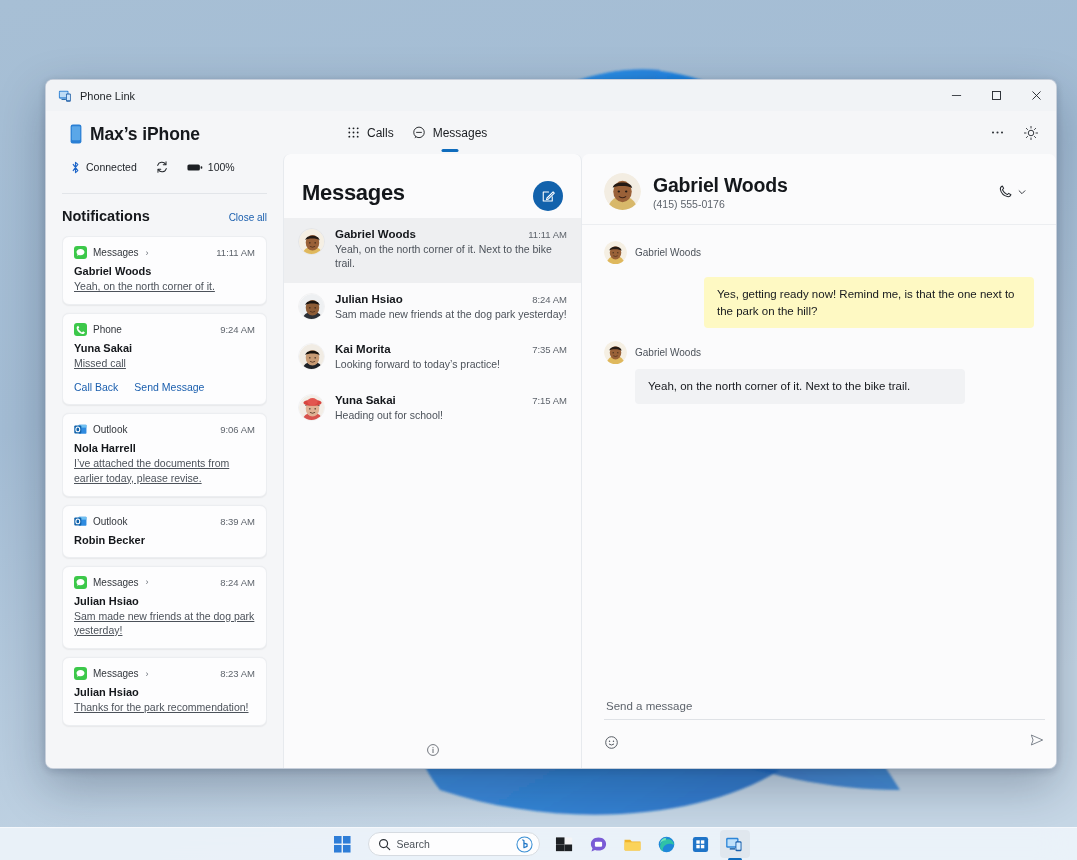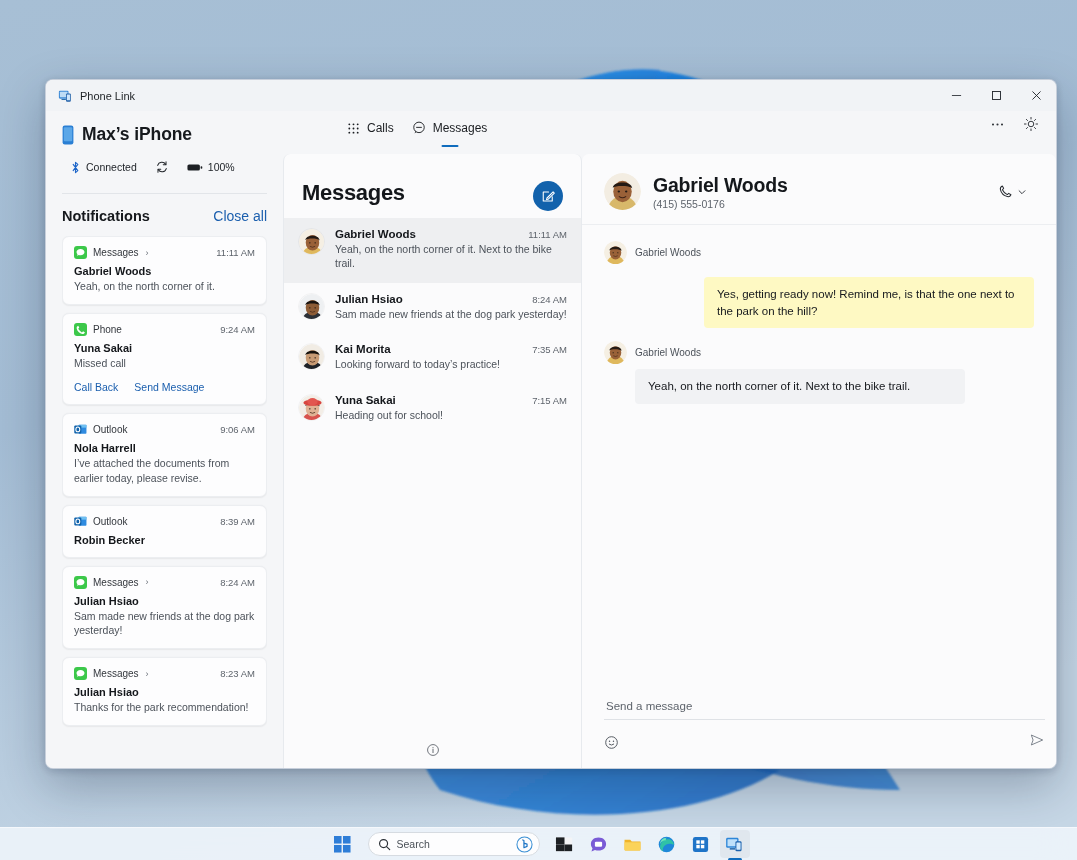--- a/index.html
+++ b/index.html
@@ -61,21 +61,21 @@
   #titlebar .t-left { display: flex; align-items: center; gap: 8px; padding-left: 12px; }
   #titlebar .t-title { font-size: 11px; color: #1d2024; }
   #win-ctrls { margin-left: auto; display: flex; height: 31px; }
   .wc {
     width: 40px; height: 31px; display: flex; align-items: center; justify-content: center;
     font-size: 11px; color: #20242a;
   }
 
   
   #cmdbar {
-    height: 43px; flex: 0 0 43px; display: flex; align-items: flex-start;
+    height: 43px; flex: 0 0 43px; display: flex; align-items: center;
     padding-left: 292px; padding-right: 12px; background: #f5f6f8;
   }
   .tabbtn {
     display: flex; align-items: center; gap: 7px; height: 34px; padding: 0 9px;
     position: relative; color: #1a1d21; font-size: 12px; border-radius: 4px;
   }
   .tabbtn.selected::after {
     content: ""; position: absolute; left: 50%; transform: translateX(-50%);
     bottom: -2px; width: 17px; height: 2.5px; border-radius: 2px; background: #0f6cbd;
   }
@@ -86,39 +86,39 @@
   
   #body { flex: 1; display: flex; min-height: 0; }
 
   
   #rail {
     width: 237px; flex: 0 0 237px; background: #f5f6f8;
     display: flex; flex-direction: column; min-height: 0; padding: 0 0 0 0;
     margin-top: -74px;
   }
   #rail-inner { padding: 0 16px; display: flex; flex-direction: column; min-height: 0; height: 100%; }
-  #device-row { display: flex; align-items: flex-end; gap: 8px; margin-top: 44px; }
+  #device-row { display: flex; align-items: flex-start; gap: 8px; margin-top: 44px; margin-left: 8px; }
   #device-name { font-size: 17.5px; font-weight: 600; color: #16191d; letter-spacing: -0.1px; }
   #status-row { display: flex; align-items: center; gap: 2px; margin-top: 10px; height: 24px; }
   .chip { display: flex; align-items: center; gap: 5px; padding: 3px 8px; border-radius: 4px;
           font-size: 10.5px; color: #22262b; }
   #rail-sep { height: 1px; background: #e2e5e9; margin: 14px 0 0 0; }
   #notif-head { display: flex; align-items: baseline; margin-top: 14px; gap: 44px; }
   #notif-title { font-size: 14.5px; font-weight: 600; color: #16191d; }
-  #closeall { margin-left: auto; font-size: 14px; color: #1b5fae; }
+  #closeall { margin-left: auto; font-size: 10px; color: #1b5fae; }
   #notif-list { margin-top: 12px; overflow: hidden; flex: 1; min-height: 0; display: flex;
                 flex-direction: column; gap: 8px; padding-bottom: 4px; }
   .ncard { background: #fdfdfe; border-radius: 7px; padding: 9px 11px 11px 11px; flex: none;
            box-shadow: 0 0.5px 1.5px rgba(0,0,0,0.06); border: 1px solid #eceef1; }
   .nhead { display: flex; align-items: center; gap: 6px; }
   .napp { font-size: 10px; color: #33373d; }
   .nchev { font-size: 9px; color: #6a7078; margin-left: 1px; }
   .ntime { margin-left: auto; font-size: 9.5px; color: #5e646c; }
   .nsender { font-size: 11px; font-weight: 700; color: #14171b; margin-top: 6px; }
-  .nbody { font-size: 10.5px; color: #4c525a; margin-top: 2px; line-height: 1.35; }
+  .nbody { font-size: 10.5px; color: #4c525a; margin-top: 2px; line-height: 1.35; text-decoration: underline; }
   .nactions { display: flex; gap: 16px; margin-top: 11px; }
   .nact { font-size: 10.5px; color: #1b5fae; }
   .appico { width: 13px; height: 13px; border-radius: 3px; display: flex;
             align-items: center; justify-content: center; flex: none; }
 
   
   #midpane {
     width: 299px; flex: 0 0 299px; background: #fbfbfc;
     border-left: 1px solid #e7eaee; border-right: 1px solid #e7eaee;
     border-top-left-radius: 7px; border-top-right-radius: 7px;

